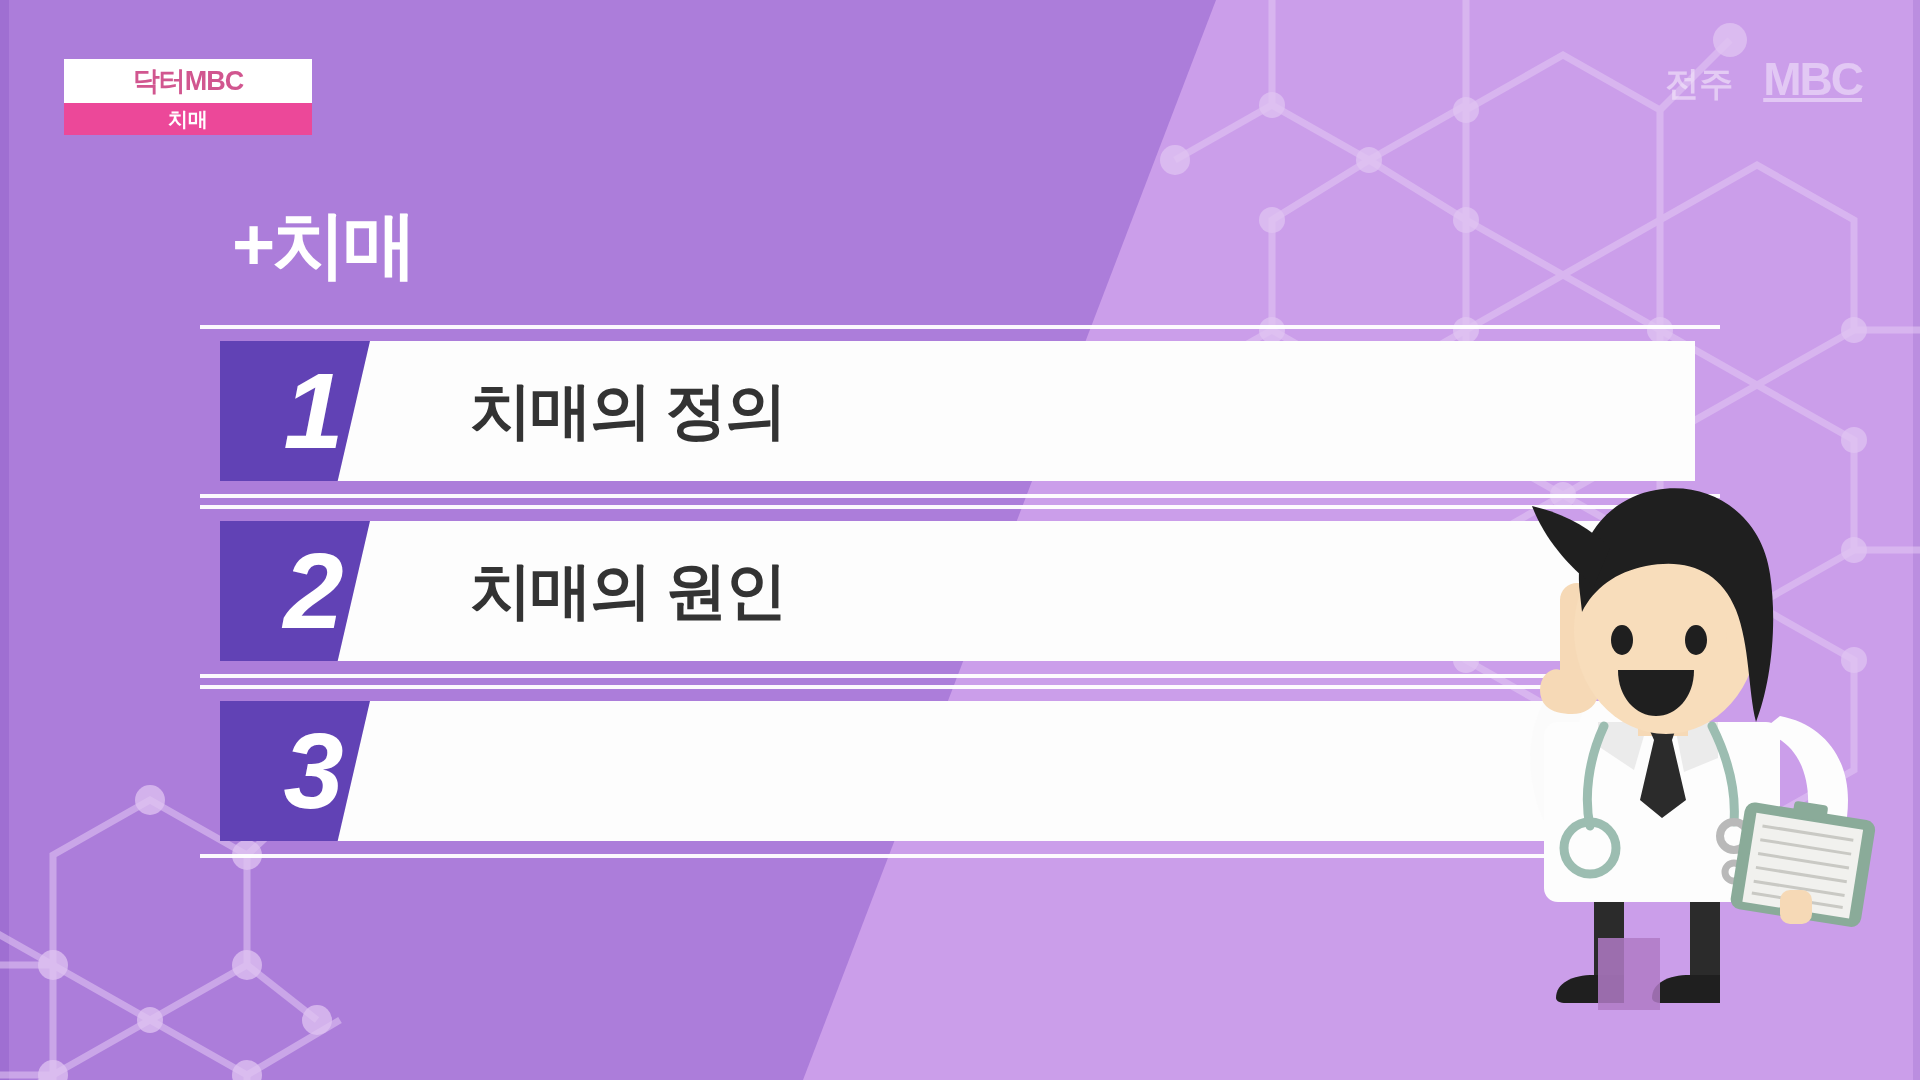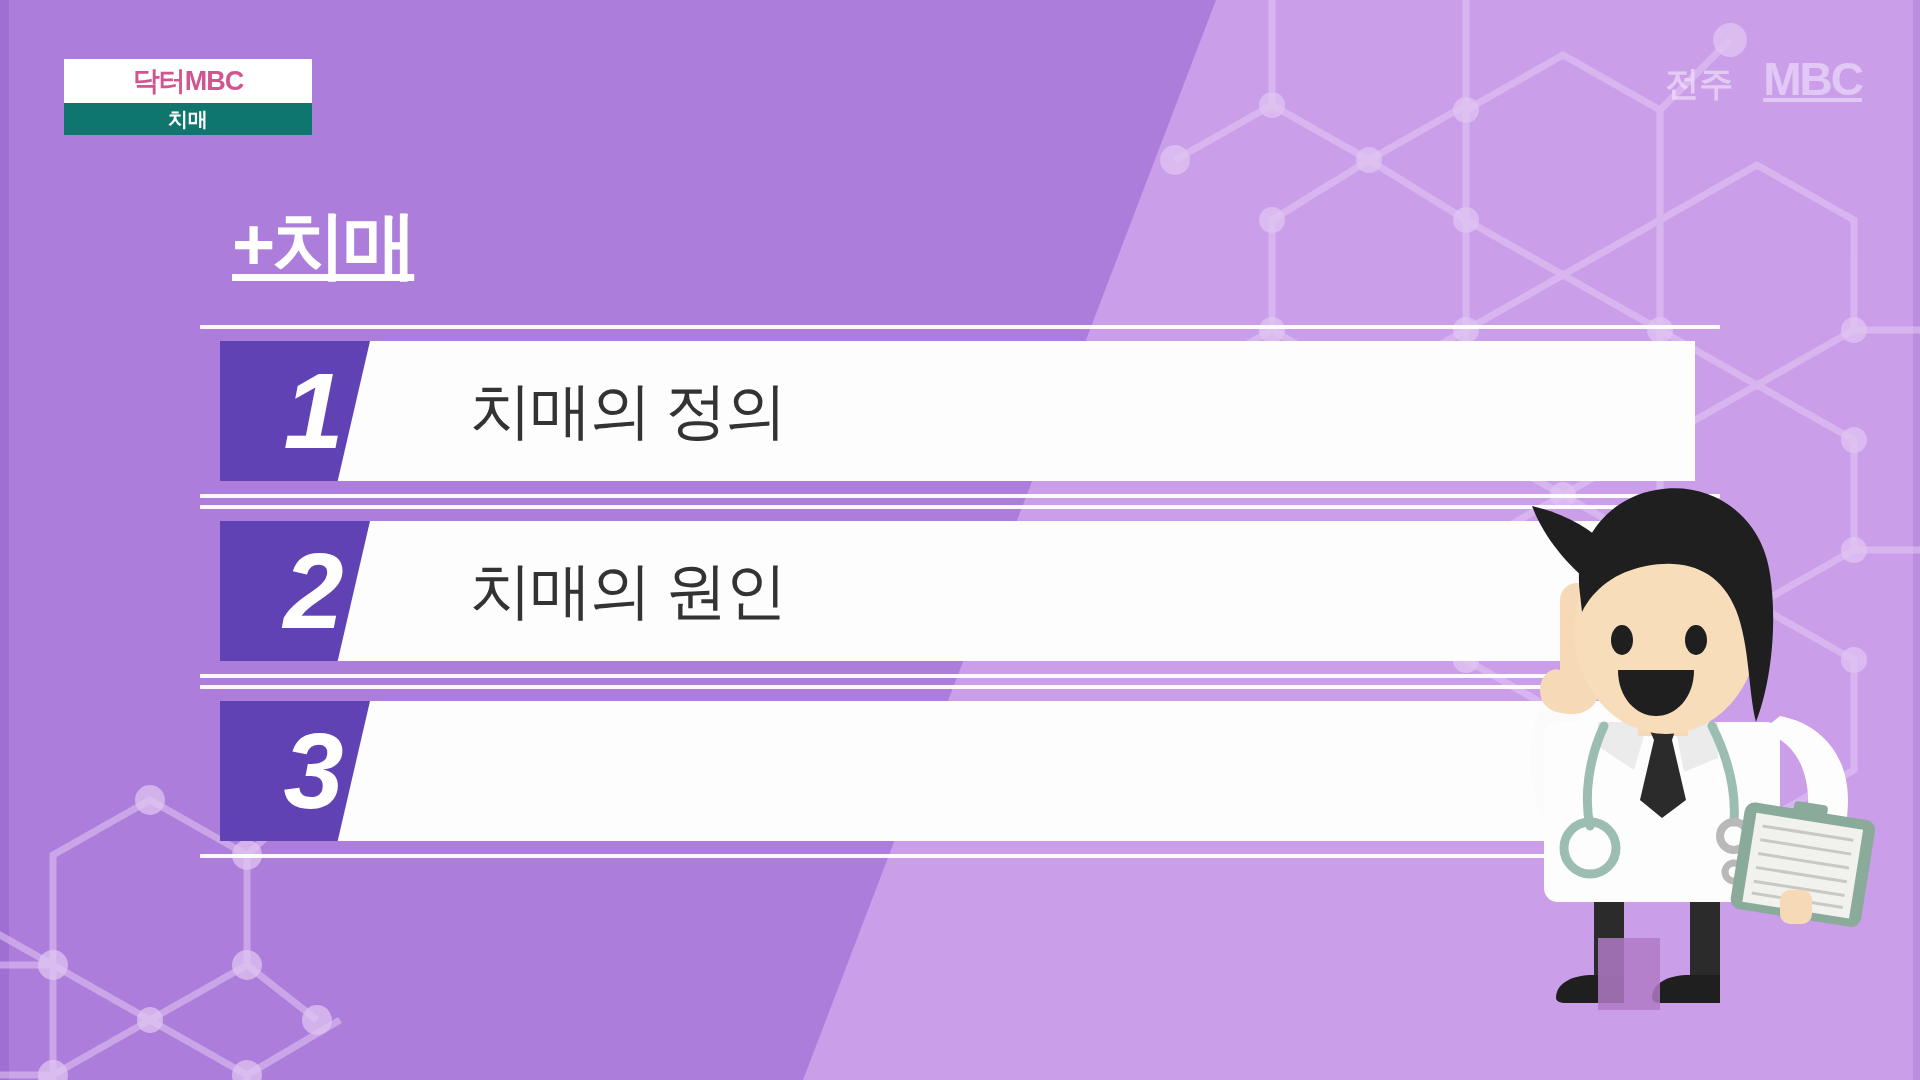--- a/index.html
+++ b/index.html
@@ -69,21 +69,21 @@
   }
   .logo-badge .logo-top span {
     color: #d1568f;
     font-size: 27px;
     font-weight: 700;
     letter-spacing: -1px;
     line-height: 1;
   }
   .logo-badge .logo-bottom {
     height: 32px;
-    background: #0f766e;
+    background: #ec4899;
     display: flex;
     align-items: center;
     justify-content: center;
   }
   .logo-badge .logo-bottom span {
     color: #ffffff;
     font-size: 20px;
     font-weight: 700;
     letter-spacing: 0px;
     line-height: 1;
@@ -119,21 +119,20 @@
   .page-heading {
     position: absolute;
     left: 232px;
     top: 208px;
     color: #ffffff;
     font-size: 74px;
     font-weight: 800;
     letter-spacing: -3px;
     line-height: 1;
     white-space: nowrap;
-    text-decoration: underline;
   }
 
   
   .list {
     position: absolute;
     left: 0;
     top: 325px;
     width: 1920px;
   }
   .row {
@@ -194,21 +193,21 @@
   }
   .row-label {
     position: absolute;
     left: 470px;
     top: 16px;
     height: 140px;
     display: flex;
     align-items: center;
     color: #333333;
     font-size: 62px;
-    font-weight: 400;
+    font-weight: 700;
     letter-spacing: -2px;
     line-height: 1;
     white-space: nowrap;
   }
 
   
   .doctor {
     position: absolute;
     left: 1498px;
     top: 470px;

